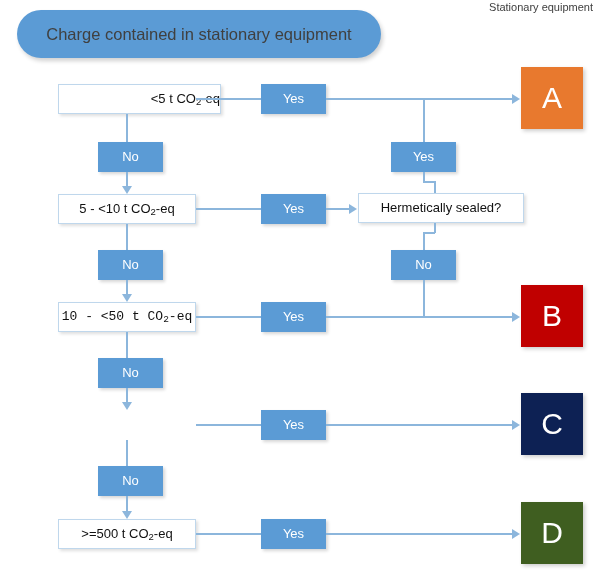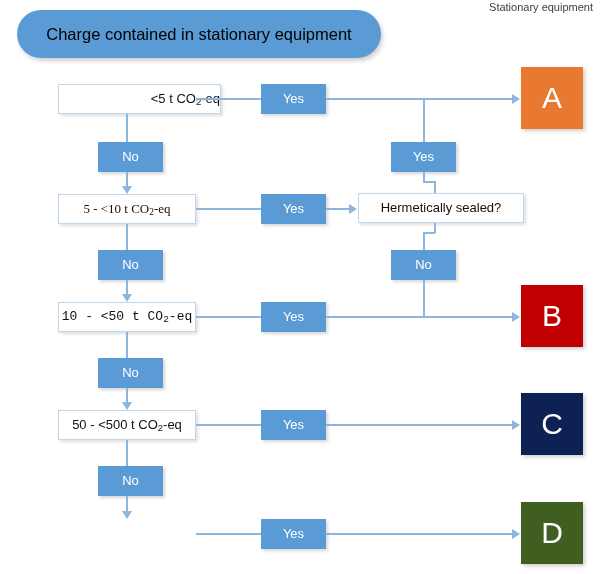--- a/index.html
+++ b/index.html
@@ -31,21 +31,21 @@
   }
 
   
   .title-pill {
     left: 17px;
     top: 10px;
     width: 364px;
     height: 48px;
     background: #5B9BD5;
     border-radius: 24px;
-    color: #000000;
+    color: #404040;
     font-size: 16.5px;
     padding: 0 22px;
     box-shadow: 2px 3px 4px rgba(0,0,0,0.18);
   }
 
   
   .col-heading {
     position: absolute;
     right: 14px;
     top: 0;
@@ -152,21 +152,21 @@
   <div class="line-v" style="left:126px; top:172px; height:16px;"></div>
   <div class="arrow arrow-down" style="left:122px; top:186px;"></div>
 
   <div class="node chip" style="left:391px; top:142px; width:65px; height:30px;">
     <span>Yes</span>
   </div>
   <div class="line-v" style="left:423px; top:172px; height:10px;"></div>
   <div class="line-h" style="left:423px; top:181px; width:12px;"></div>
   <div class="line-v" style="left:434px; top:181px; height:13px;"></div>
 
-  <div class="node cond" style="left:58px; top:194px; width:138px; height:30px;font-family:Liberation Serif, serif;">
+  <div class="node cond" style="left:58px; top:194px; width:138px; height:30px;">
     <span>
       <span>5 - &lt;10 t CO</span><sub>2</sub><span>-eq</span>
     </span>
   </div>
 
   <div class="line-h" style="left:196px; top:208px; width:65px;"></div>
   <div class="node chip" style="left:261px; top:194px; width:65px; height:30px;">
     <span>Yes</span>
   </div>
   <div class="line-h" style="left:326px; top:208px; width:24px;"></div>
@@ -208,44 +208,44 @@
     <span>B</span>
   </div>
 
   <div class="line-v" style="left:126px; top:332px; height:28px;"></div>
   <div class="node chip" style="left:98px; top:358px; width:65px; height:30px;">
     <span>No</span>
   </div>
   <div class="line-v" style="left:126px; top:388px; height:16px;"></div>
   <div class="arrow arrow-down" style="left:122px; top:402px;"></div>
 
-  <div class="node cond" style="left:58px; top:410px; width:138px; height:30px;">
-    <span>
-      <span>50 - &lt;500 t CO</span><sub>2</sub><span>-eq</span>
-    </span>
-  </div>
 
   <div class="line-h" style="left:196px; top:424px; width:65px;"></div>
   <div class="node chip" style="left:261px; top:410px; width:65px; height:30px;">
     <span>Yes</span>
   </div>
   <div class="line-h" style="left:326px; top:424px; width:190px;"></div>
   <div class="arrow arrow-right" style="left:512px; top:420px;"></div>
 
   <div class="node cat" style="left:521px; top:393px; background:#0D2154;">
     <span>C</span>
   </div>
 
   <div class="line-v" style="left:126px; top:440px; height:28px;"></div>
   <div class="node chip" style="left:98px; top:466px; width:65px; height:30px;">
     <span>No</span>
   </div>
   <div class="line-v" style="left:126px; top:496px; height:17px;"></div>
   <div class="arrow arrow-down" style="left:122px; top:511px;"></div>
 
+  <div class="node cond" style="left:58px; top:519px; width:138px; height:30px;">
+    <span>
+      <span>&gt;=500 t CO</span><sub>2</sub><span>-eq</span>
+    </span>
+  </div>
 
   <div class="line-h" style="left:196px; top:533px; width:65px;"></div>
   <div class="node chip" style="left:261px; top:519px; width:65px; height:30px;">
     <span>Yes</span>
   </div>
   <div class="line-h" style="left:326px; top:533px; width:190px;"></div>
   <div class="arrow arrow-right" style="left:512px; top:529px;"></div>
 
   <div class="node cat" style="left:521px; top:502px; background:#3F5E20;">
     <span>D</span>

